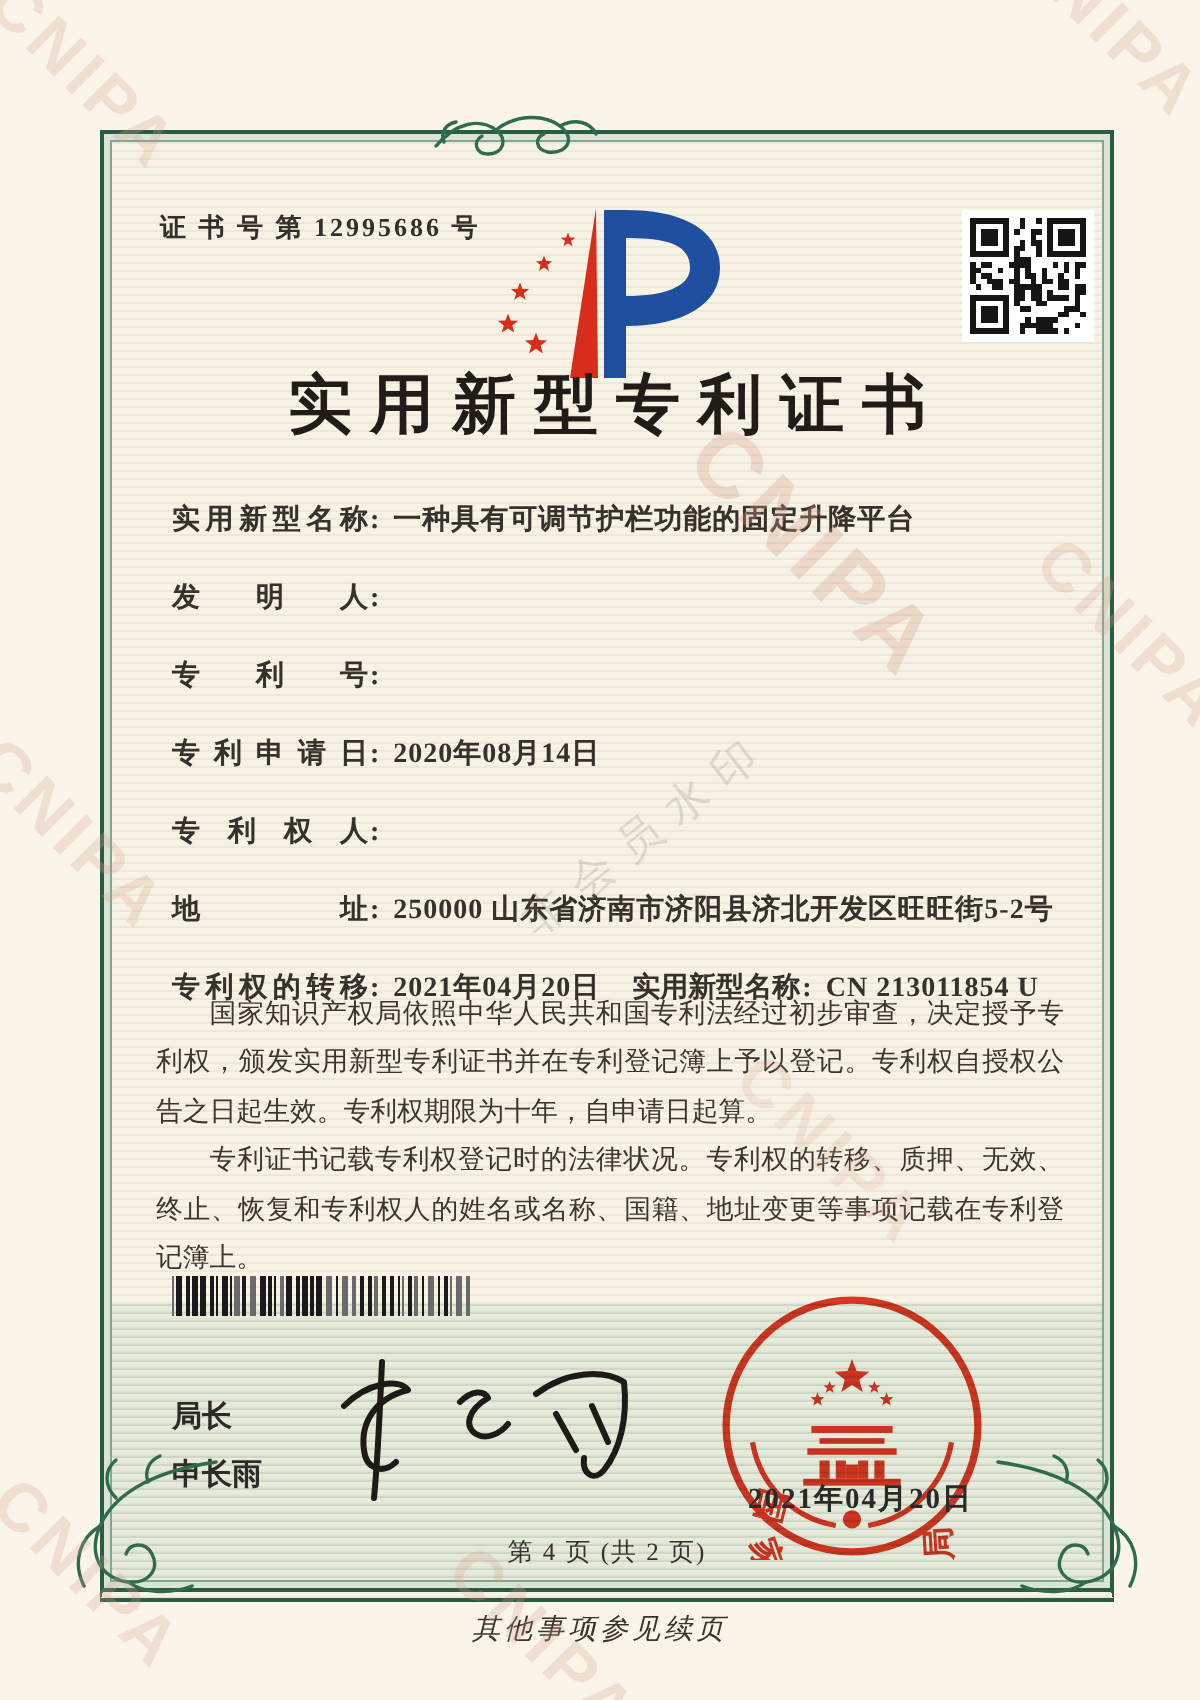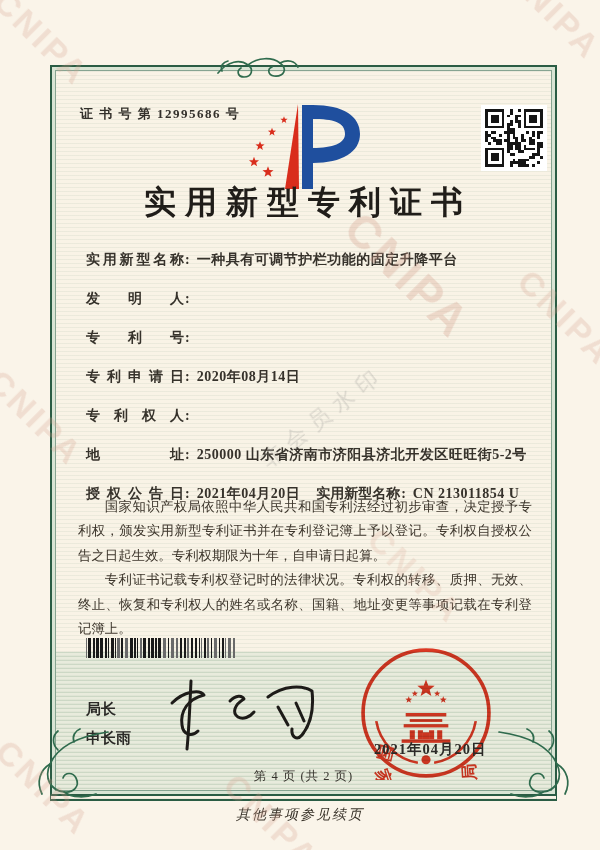--- a/index.html
+++ b/index.html
@@ -402,21 +402,21 @@
       <div class="frow">
         <span class="flabel">专利权人</span>
           <span class="fcolon">:</span>
       </div>
       <div class="frow">
         <span class="flabel">地址</span>
           <span class="fcolon">:</span>
         <span class="fvalue">250000 山东省济南市济阳县济北开发区旺旺街5-2号</span>
       </div>
       <div class="frow">
-        <span class="flabel">授权公告日</span>
+        <span class="flabel">专利权的转移</span>
           <span class="fcolon">:</span>
         <span class="fvalue">2021年04月20日</span>
         <span class="fgroup2">
           <span class="flabel2">实用新型名称</span>
             <span class="fcolon">:</span>
           <span class="fvalue">CN 213011854 U</span>
         </span>
       </div>
     </div>
 

